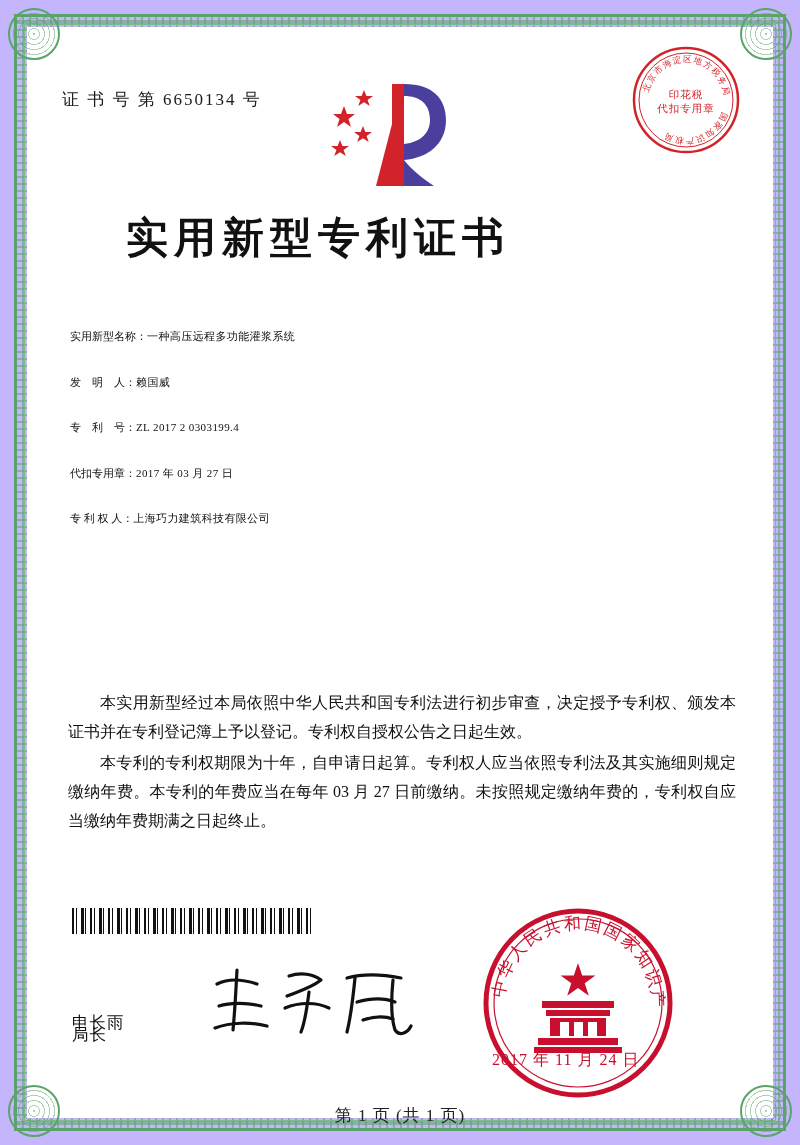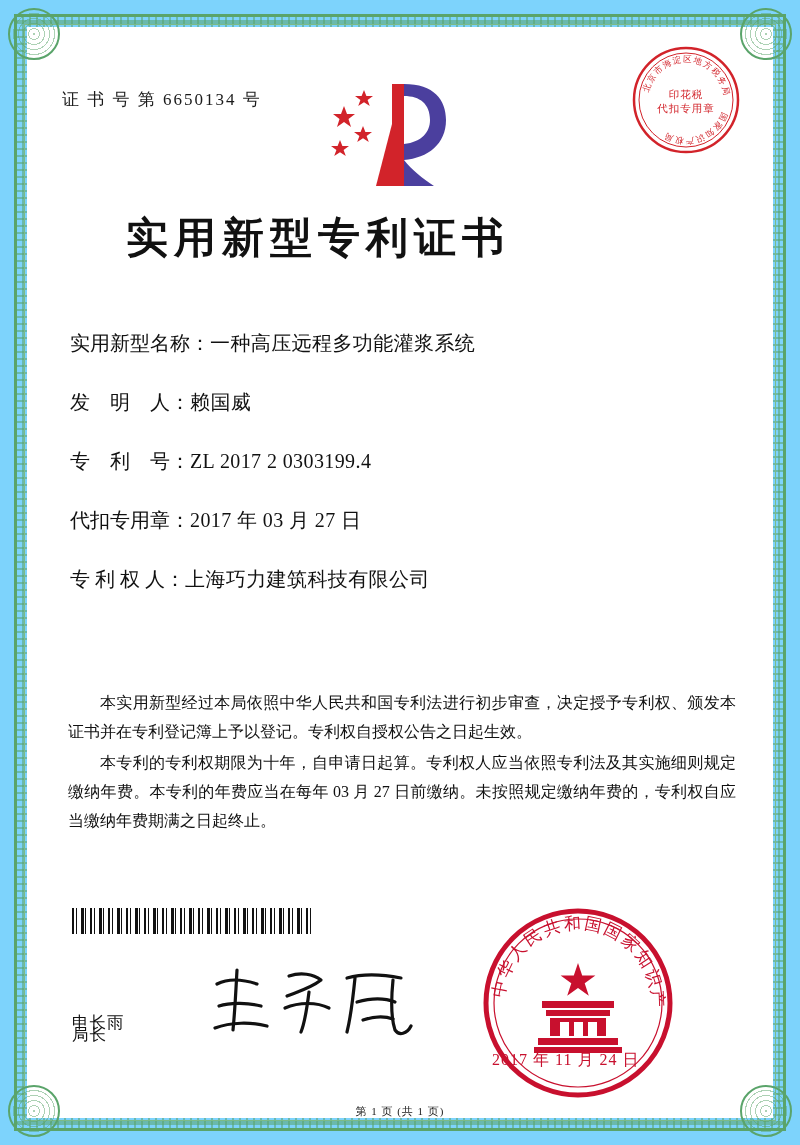--- a/index.html
+++ b/index.html
@@ -7,21 +7,21 @@
     padding: 0;
     background: #ffffff;
   }
   body {
     font-family: "Liberation Serif", "DejaVu Serif", serif;
   }
   .page {
     position: relative;
     width: 800px;
     height: 1145px;
-    background: #7dd3fc;
+    background: #c4b5fd;
     overflow: hidden;
   }
 
   
   .border-outer {
     position: absolute;
     left: 14px; top: 14px;
     width: 772px; height: 1117px;
     border: 3px solid #5aa46a;
     box-sizing: border-box;
@@ -115,21 +115,21 @@
     color: #111;
     font-family: "Liberation Serif", "DejaVu Serif", serif;
   }
 
   .fields {
     position: absolute;
     left: 70px; top: 328px;
     width: 660px;
   }
   .field-row {
-    font-size: 20px;
+    font-size: 11px;
     color: #111;
     margin-bottom: 29px;
     line-height: 1.5;
     white-space: nowrap;
   }
   .field-label {
     display: inline-block;
   }
   .field-value { letter-spacing: .4px; }
 
@@ -194,21 +194,21 @@
     font-size: 16px;
     color: #c8102e;
     letter-spacing: 1px;
   }
 
   .footer {
     position: absolute;
     left: 0; top: 1104px;
     width: 800px;
     text-align: center;
-    font-size: 11px;
+    font-size: 17px;
     color: #222;
     letter-spacing: 1px;
   }
 </style>
 </head>
 <body>
 
 <div class="page">
 
   <div class="bg-wash"></div>

